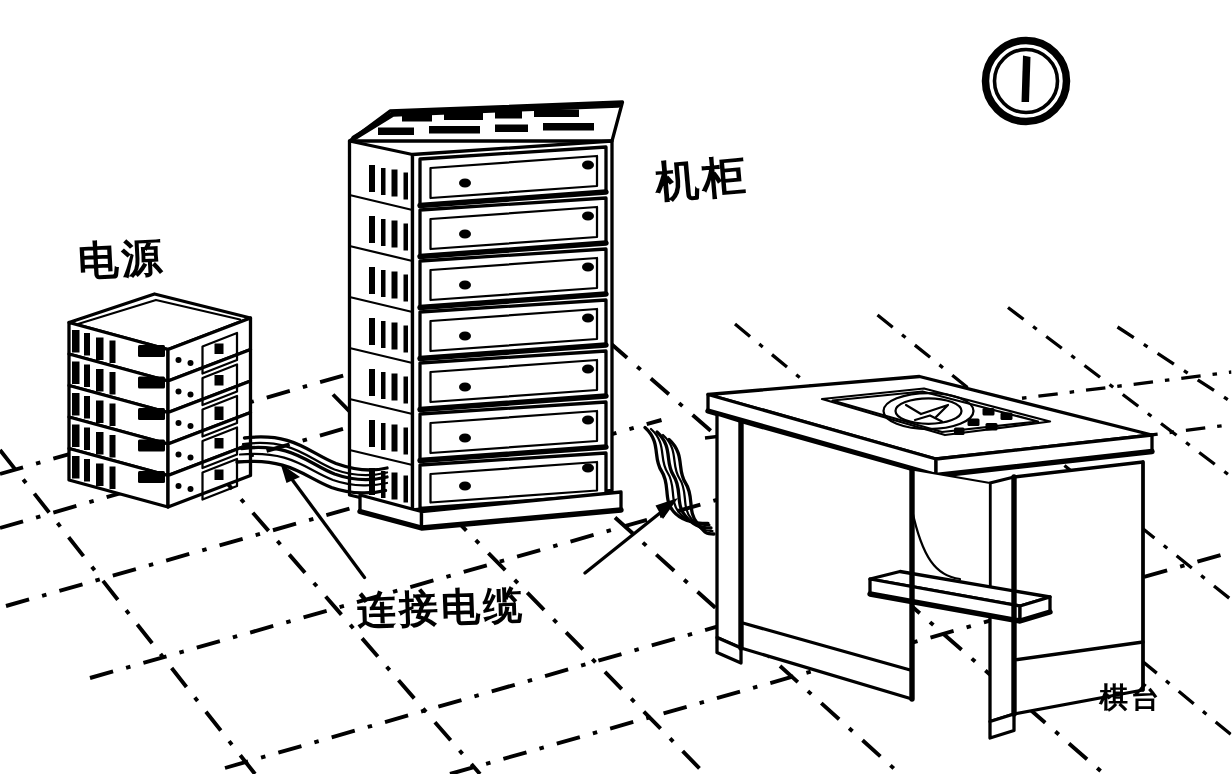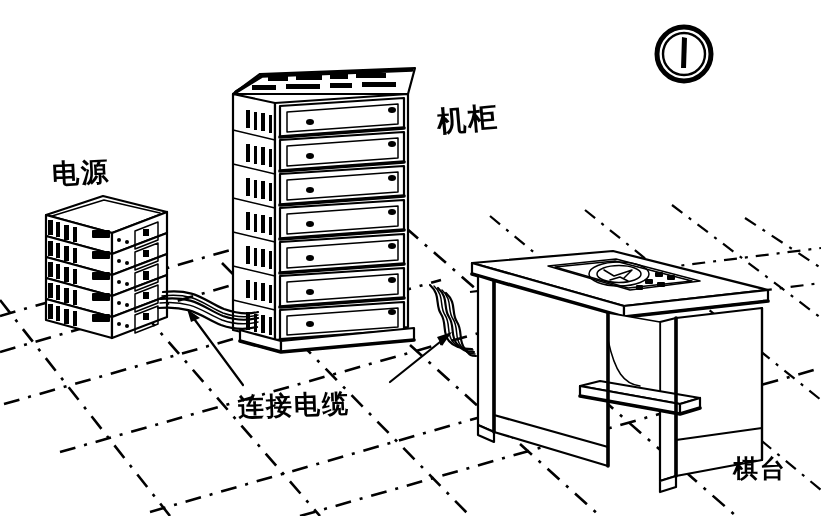--- a/index.html
+++ b/index.html
@@ -20,21 +20,21 @@
     position:absolute;
     color:#000;
     font-weight:700;
     white-space:nowrap;
     letter-spacing:2px;
     font-family:"DejaVu Sans","Liberation Sans",sans-serif;
   }
   .lbl-power{left:52px;top:155px;font-size:27px;transform:rotate(-3deg);}
   .lbl-rack{left:437px;top:100px;font-size:29px;transform:rotate(-5deg);}
   .lbl-cable{left:238px;top:388px;font-size:26px;transform:rotate(-2deg);}
-  .lbl-table{left:733px;top:452px;font-size:25px;}
+  .lbl-table{left:733px;top:452px;font-size:19px;}
 </style>
 </head>
 <body>
 
 <div id="stage">
 
   <svg id="art" viewBox="0 0 821 516">
     <defs>
       <style>
         .s{fill:none;stroke:#000;stroke-width:2.2;stroke-linejoin:round;stroke-linecap:round;}

